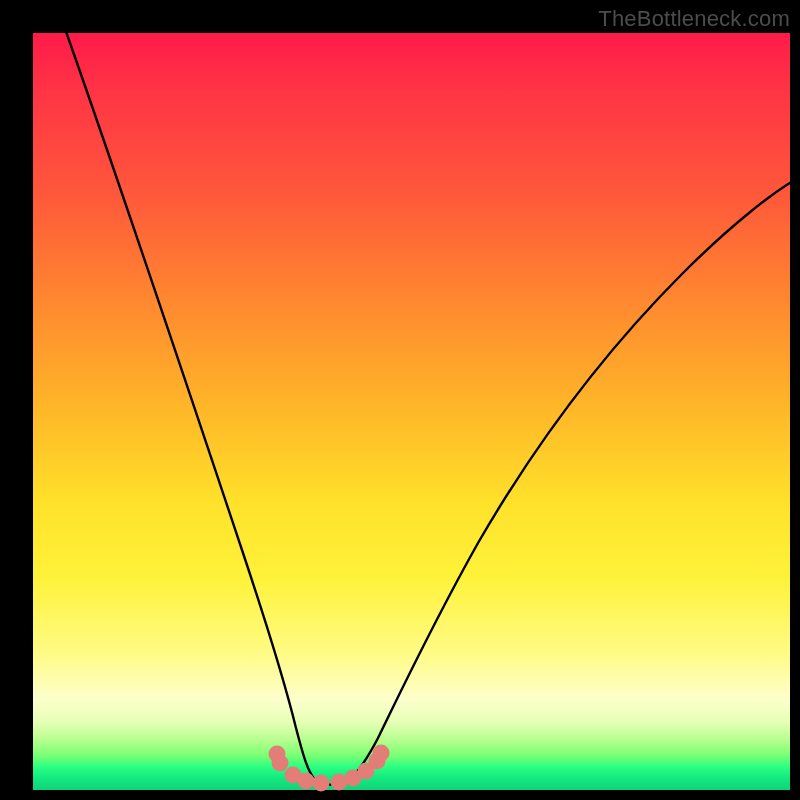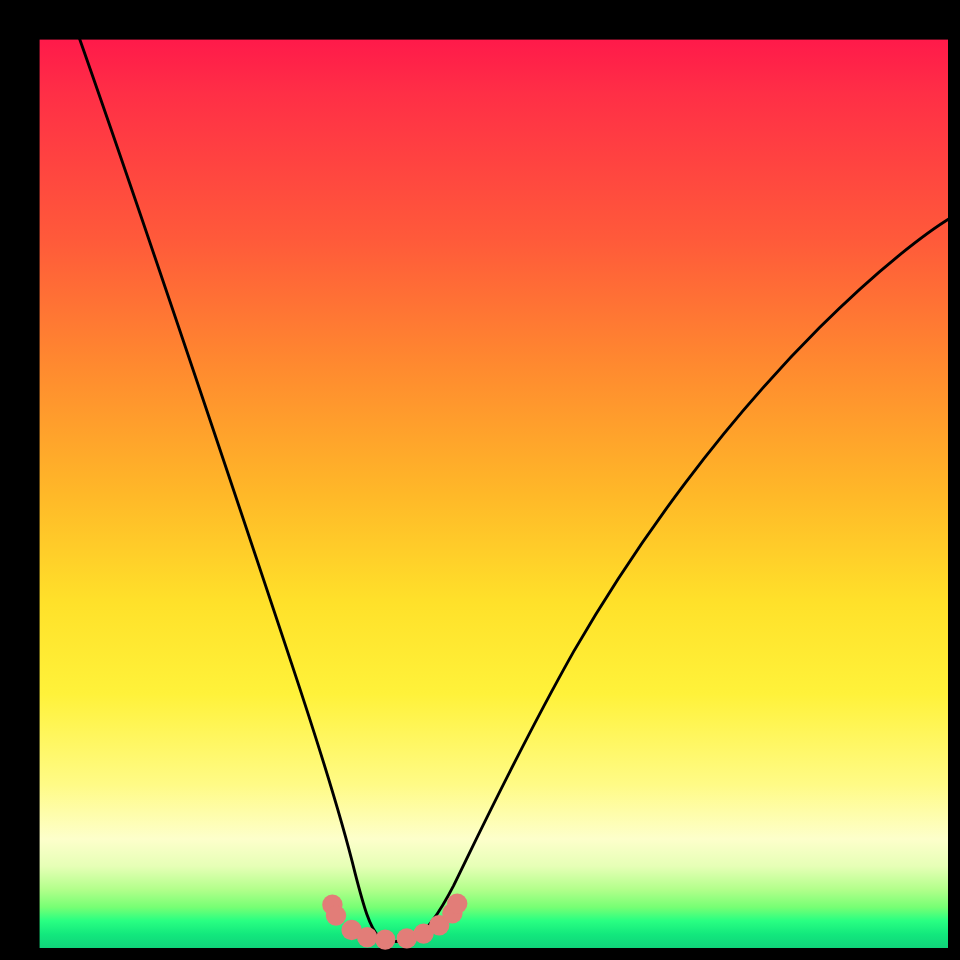--- a/index.html
+++ b/index.html
@@ -91,14 +91,15 @@
       <circle class="dot" cx="288" cy="750" r="8.5"></circle>
       <circle class="dot" cx="306" cy="749" r="8.5"></circle>
       <circle class="dot" cx="320" cy="745" r="8.5"></circle>
       <circle class="dot" cx="333" cy="738" r="8.5"></circle>
       <circle class="dot" cx="344" cy="728" r="8.5"></circle>
       <circle class="dot" cx="348" cy="720" r="8.5"></circle>
     </svg>
 
   </div>
 
+  <div class="watermark">TheBottleneck.com</div>
 
 </div>
 
 </body></html>

